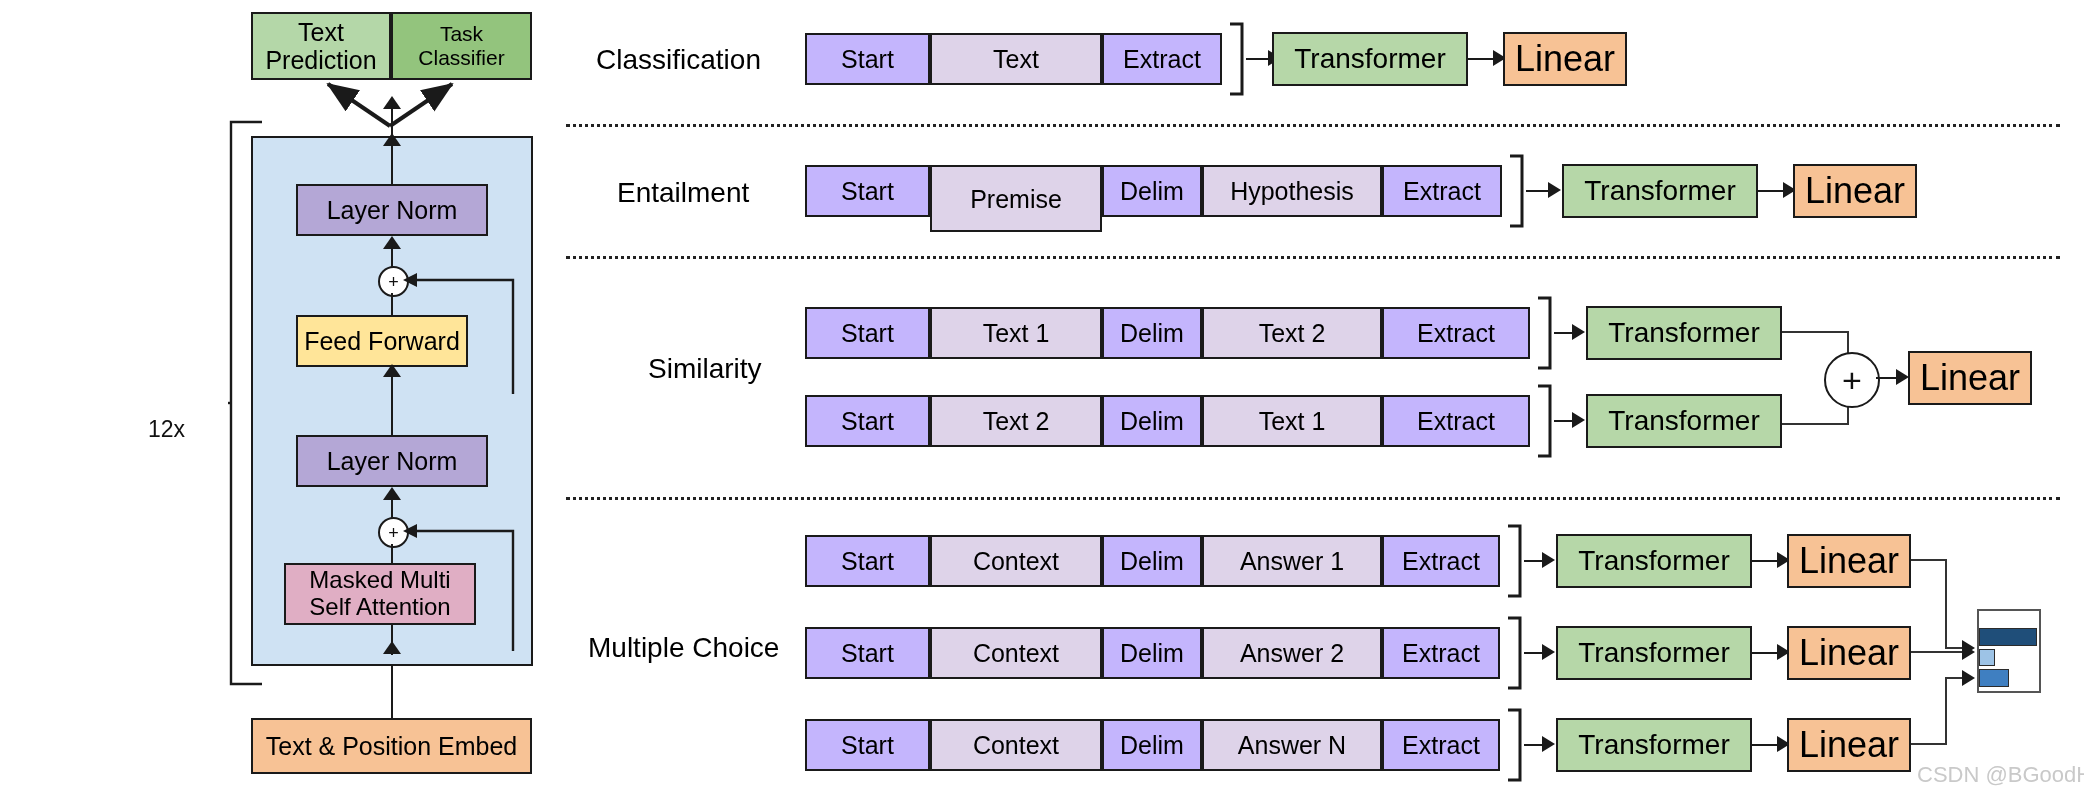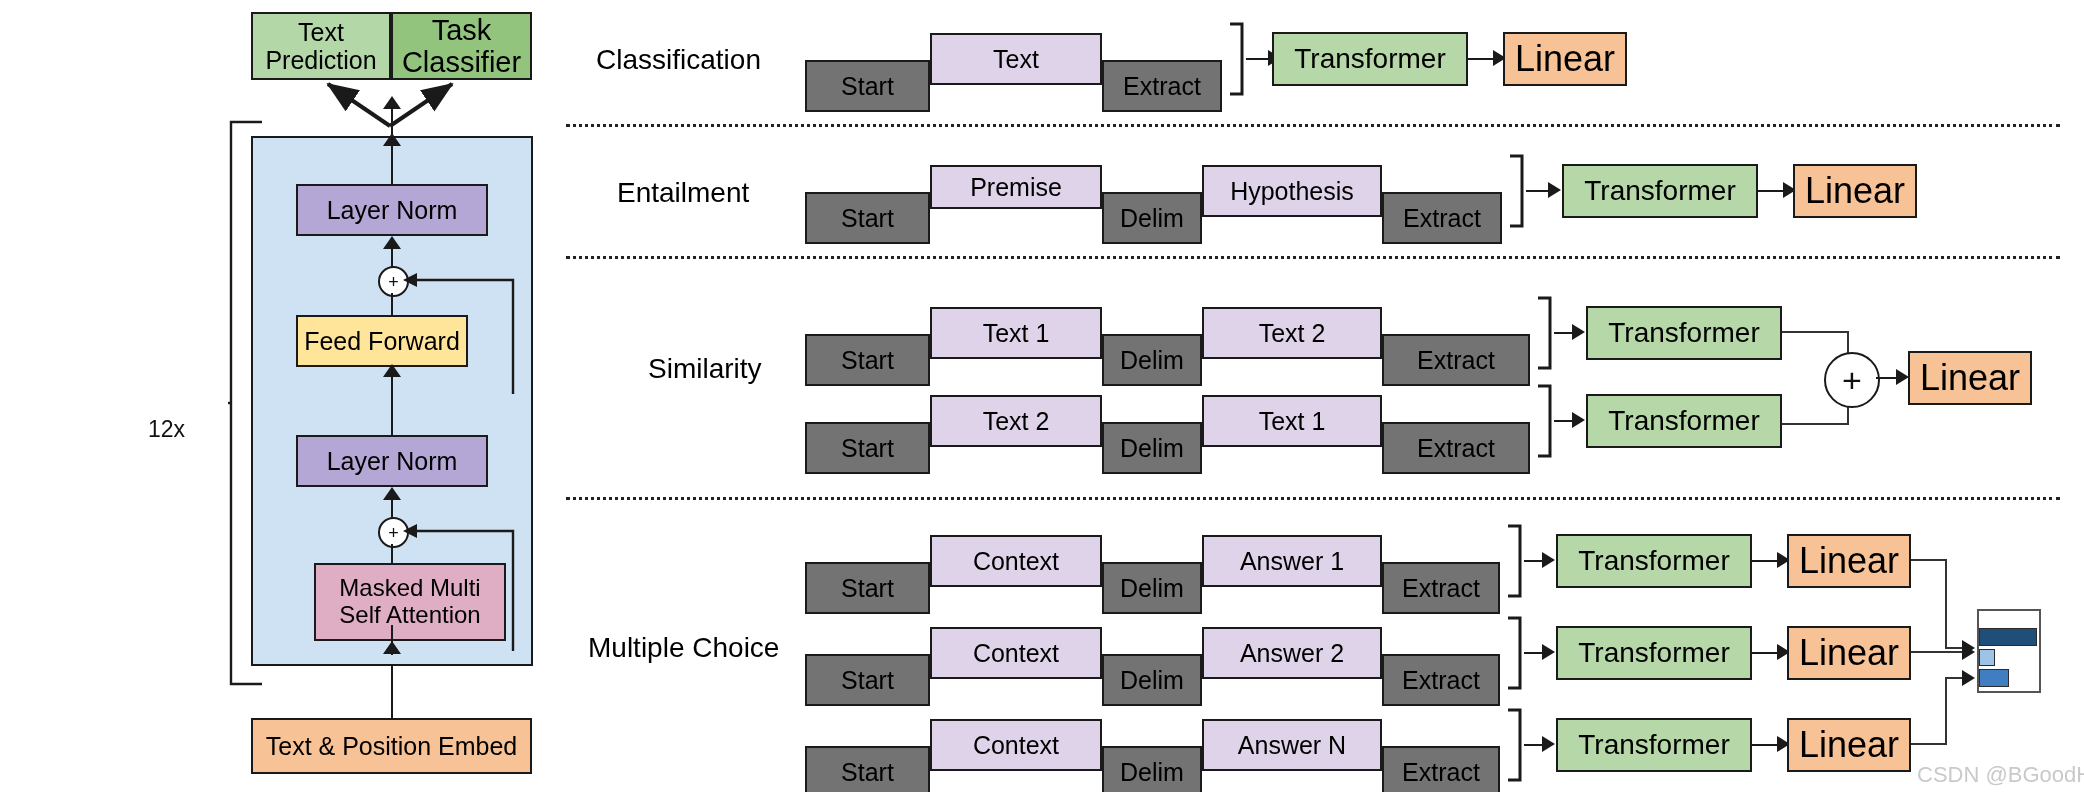--- a/index.html
+++ b/index.html
@@ -35,21 +35,21 @@
   }
 
   
   .c-green-light { background: #b4d7a8; }
   .c-green-mid   { background: #93c47d; }
   .c-purple      { background: #b4a7d6; }
   .c-yellow      { background: #ffe599; }
   .c-pink        { background: #e0aec4; }
   .c-orange      { background: #f7c295; }
   .c-blueblock   { background: #cfe2f3; }
-  .c-seq-blue    { background: #737373; margin-top: 27px; }
+  .c-seq-blue    { background: #c4b5fd; }
   .c-seq-purple  { background: #ded3e9; }
   .c-green-tf    { background: #b6d7a8; }
 
   .lbl-12x {
     position: absolute;
     font-size: 23px;
     color: #111;
   }
   .row-label {
     position: absolute;
@@ -117,21 +117,21 @@
   }
   .mc-bar { position: absolute; border: 1px solid #2b2b2b; }
 </style>
 </head>
 <body>
 
 <div id="root">
 
   <div class="box c-green-light" style="left:251px; top:12px; width:140px; height:68px; font-size:25px;">Text
 Prediction</div>
-  <div class="box c-green-mid" style="left:391px; top:12px; width:141px; height:68px; font-size:29px;">Task
+  <div class="box c-green-mid" style="left:391px; top:12px; width:141px; height:68px; font-size:21px;">Task
 Classifier</div>
 
   <div class="abs" style="left:240px; top:78px; width:300px; height:50px;">
     <svg width="300" height="50" viewBox="0 0 300 50">
       <defs>
         <marker id="ah" markerWidth="9" markerHeight="9" refX="7.5" refY="3.2" orient="auto">
           <path d="M0,0 L8,3.2 L0,6.4 z" fill="#1a1a1a"></path>
         </marker>
       </defs>
       <line x1="150" y1="48" x2="88" y2="6" stroke="#1a1a1a" stroke-width="4" marker-end="url(#ah)"></line>
@@ -171,21 +171,21 @@
   </div>
 
   <div class="box c-purple" style="left:296px; top:435px; width:192px; height:52px; font-size:25px;">Layer Norm</div>
   <div class="vline" style="left:391px; top:367px; height:68px;"></div>
   <div class="arrow-u" style="left:383px; top:364px;"></div>
 
   <div class="plus-circle" style="left:378px; top:517px; width:27px; height:27px;">+</div>
   <div class="vline" style="left:391px; top:495px; height:24px;"></div>
   <div class="arrow-u" style="left:383px; top:487px;"></div>
 
-  <div class="box c-pink" style="left:314px; top:563px; width:192px; height:78px; font-size:24px;">Masked Multi
+  <div class="box c-pink" style="left:284px; top:563px; width:192px; height:62px; font-size:24px;">Masked Multi
 Self Attention</div>
   <div class="vline" style="left:391px; top:544px; height:19px;"></div>
 
   <div class="abs" style="left:391px; top:517px; width:125px; height:140px;">
     <svg width="125" height="140" viewBox="0 0 125 140">
       <path d="M122,134 L122,14 L24,14" fill="none" stroke="#1a1a1a" stroke-width="2.4"></path>
       <path d="M26,7 L12,14 L26,21 z" fill="#1a1a1a"></path>
     </svg>
   </div>
 
@@ -213,21 +213,21 @@
   <div class="hline" style="left:1246px; top:58px; width:30px;"></div>
   <div class="arrow-r" style="left:1268px; top:50px;"></div>
   <div class="box c-green-tf tf-box" style="left:1272px; top:32px; width:196px; height:54px;">Transformer</div>
   <div class="hline" style="left:1468px; top:58px; width:36px;"></div>
   <div class="arrow-r" style="left:1493px; top:50px;"></div>
   <div class="box c-orange lin-box" style="left:1503px; top:32px; width:124px; height:54px;">Linear</div>
 
   <div class="row-label" style="left:617px; top:177px;">Entailment</div>
 
   <div class="box c-seq-blue seq-cell" style="left:805px; top:165px; width:125px; height:52px;">Start</div>
-  <div class="box c-seq-purple seq-cell" style="left:930px; top:165px; width:172px; height:44px;">Premise</div>
+  <div class="box c-seq-purple seq-cell" style="left:930px; top:165px; width:172px; height:67px;">Premise</div>
   <div class="box c-seq-blue seq-cell" style="left:1102px; top:165px; width:100px; height:52px;">Delim</div>
   <div class="box c-seq-purple seq-cell" style="left:1202px; top:165px; width:180px; height:52px;">Hypothesis</div>
   <div class="box c-seq-blue seq-cell" style="left:1382px; top:165px; width:120px; height:52px;">Extract</div>
 
   <div class="abs" style="left:1508px; top:154px; width:18px; height:74px;">
     <svg width="18" height="74" viewBox="0 0 18 74">
       <path d="M2,2 L14,2 L14,72 L2,72" fill="none" stroke="#1a1a1a" stroke-width="3"></path>
     </svg>
   </div>
   <div class="hline" style="left:1526px; top:190px; width:30px;"></div>

